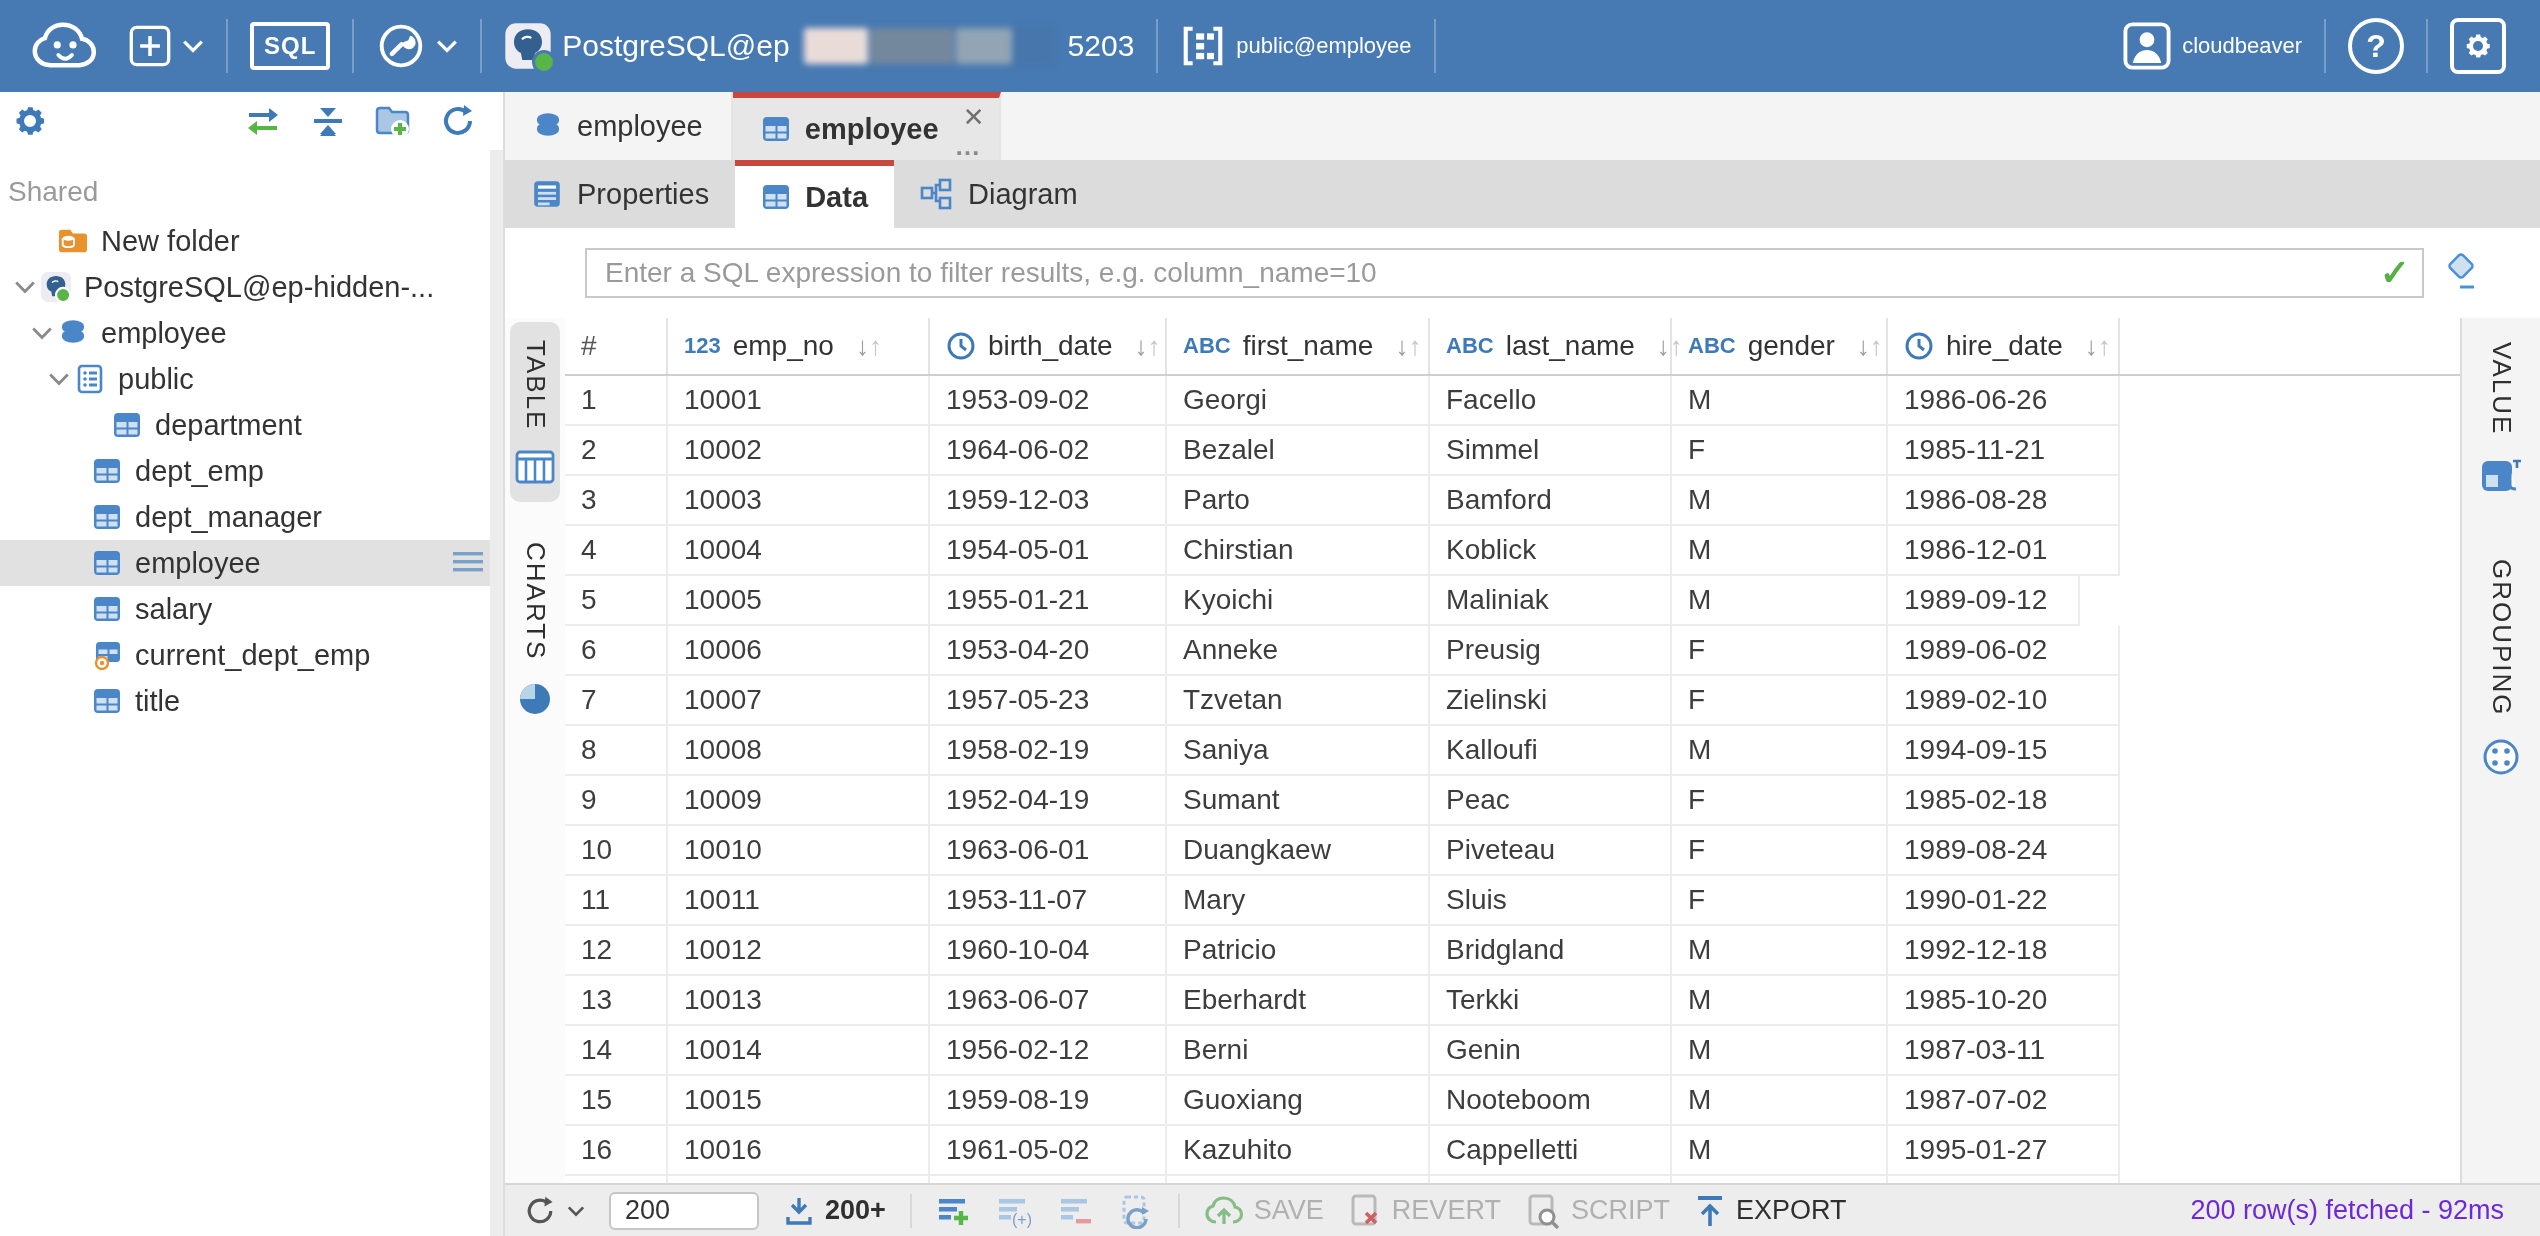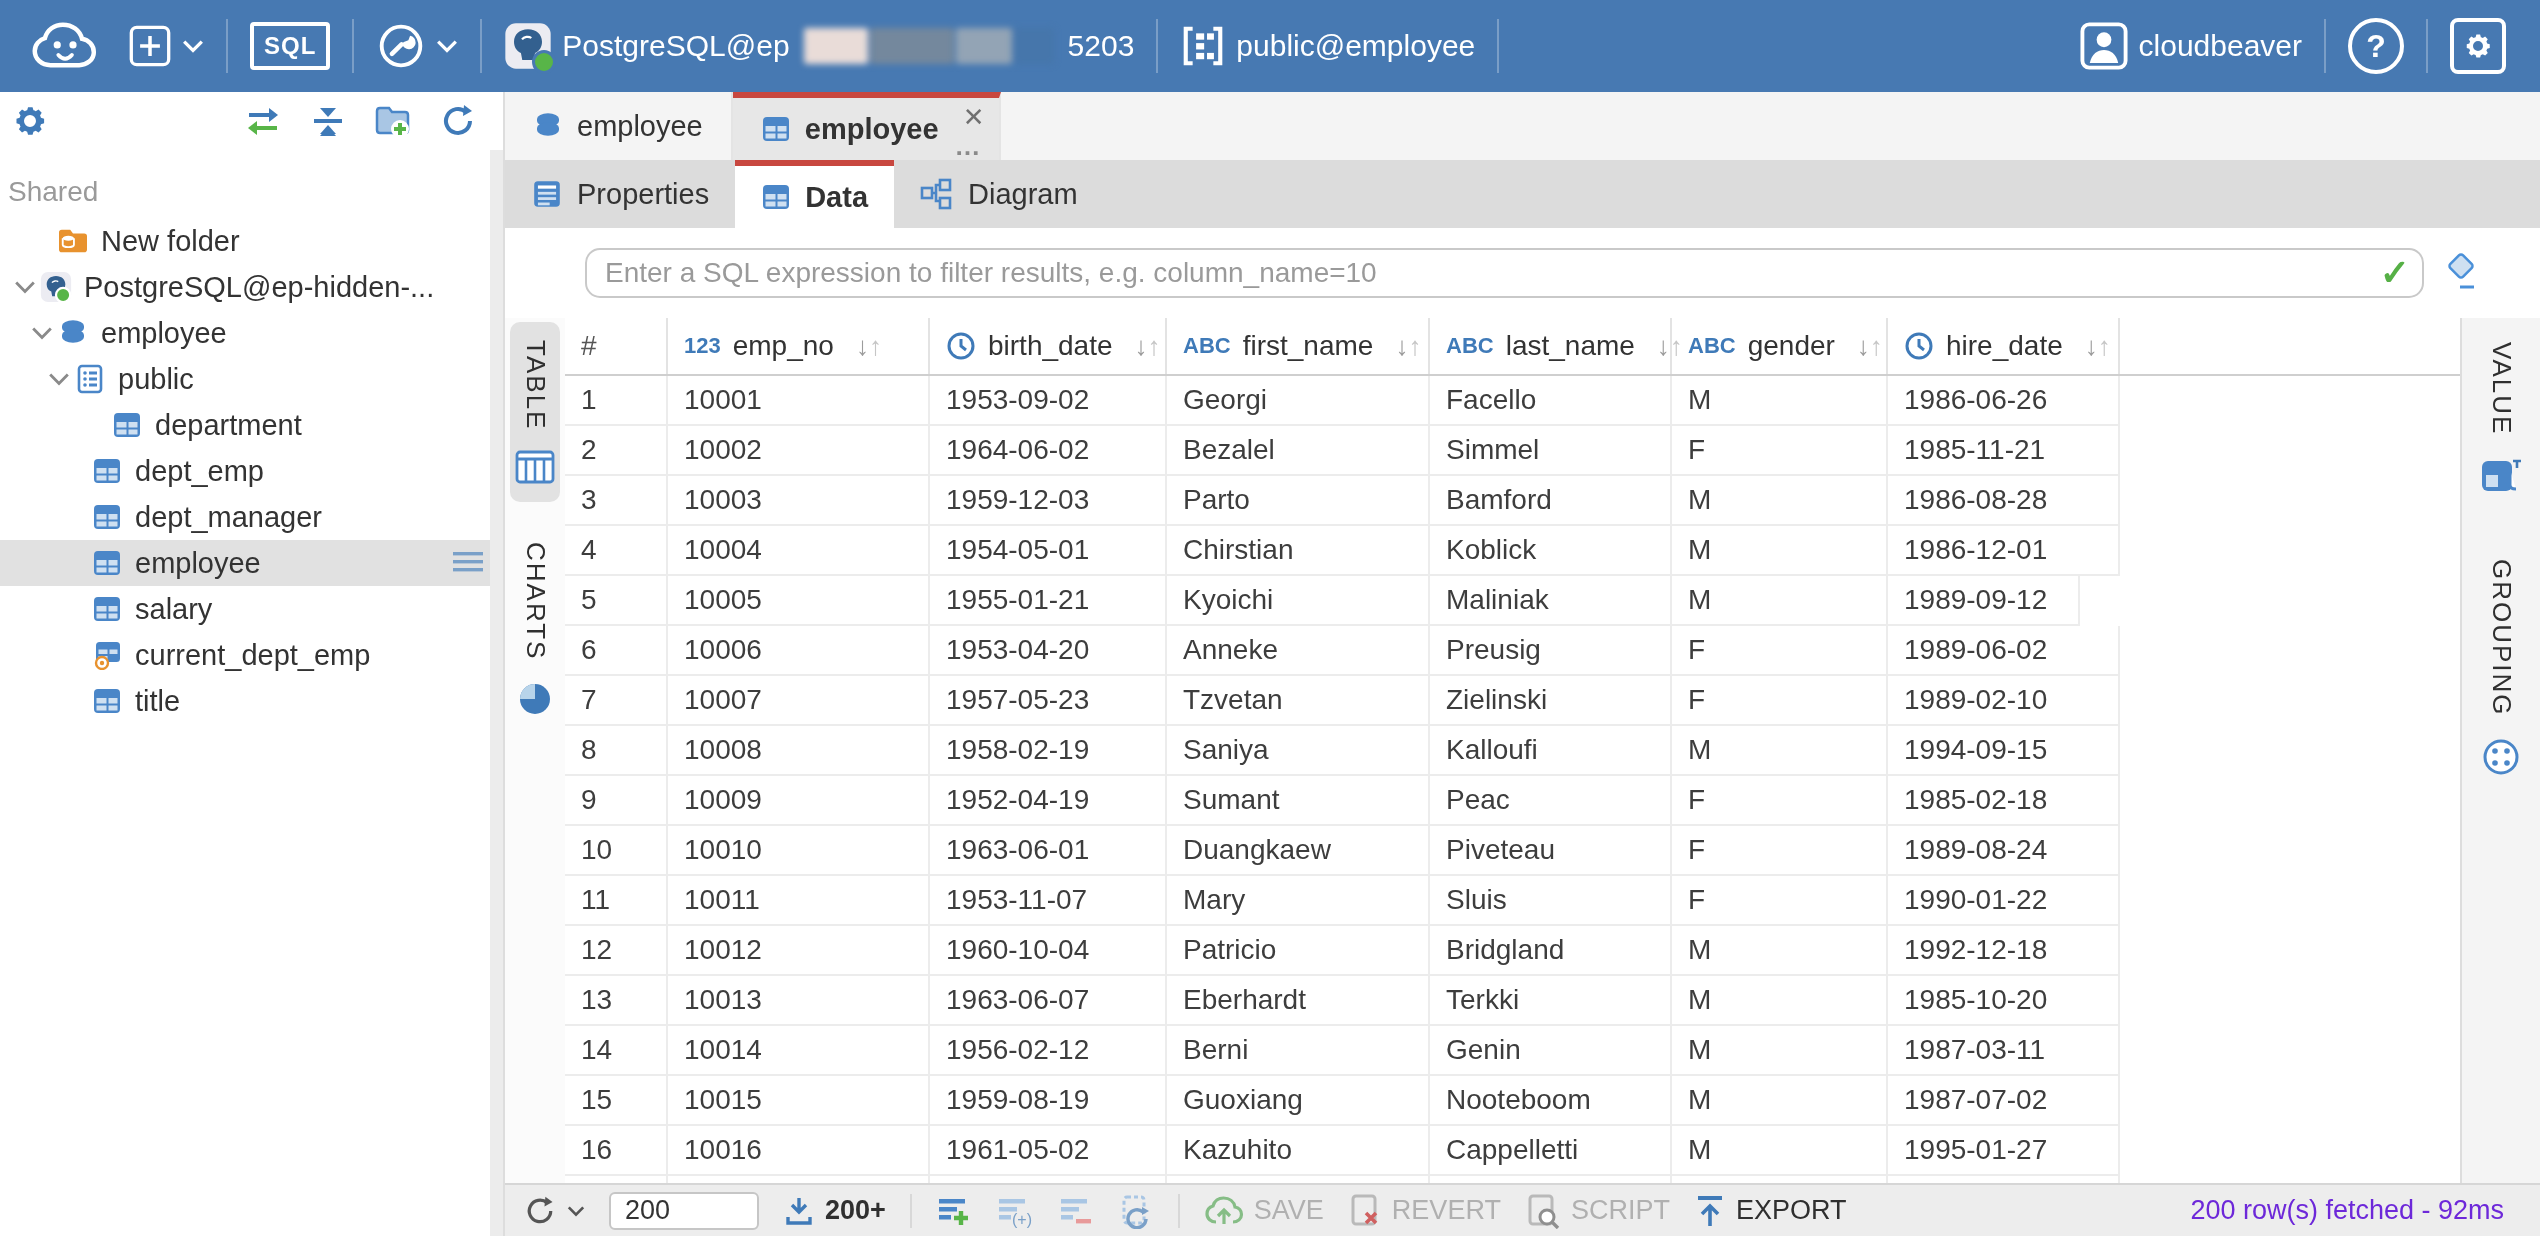--- a/index.html
+++ b/index.html
@@ -7,21 +7,21 @@
   .app{display:flex;flex-direction:column;width:100%;height:100%;}
   
   .topbar{height:92px;background:#4779B2;display:flex;align-items:center;padding:0 20px 0 14px;box-sizing:border-box;color:#fff;flex:none;}
   .tb-btn{display:flex;align-items:center;gap:10px;background:none;border:none;color:#fff;padding:0 14px;height:92px;cursor:pointer;}
   .tb-sep{width:2px;height:54px;background:rgba(255,255,255,.28);margin:0 8px;flex:none;}
   .sql-box{border:4px solid #fff;border-radius:4px;font-weight:bold;font-size:24px;padding:6px 10px;letter-spacing:1px;}
   .conn-text{font-size:30px;}
   .redact{display:inline-flex;align-items:center;gap:2px;margin:0 4px;filter:blur(3px);}
   .redact i{display:inline-block;height:36px;border-radius:3px;}
   .spacer{flex:1;}
-  .tb-label{font-size:30px;}
+  .tb-label{font-size:22px;}
   
   .main{flex:1;display:flex;min-height:0;}
   
   .sidebar{width:505px;flex:none;background:#fff;border-right:2px solid #ddd;box-sizing:border-box;position:relative;display:flex;flex-direction:column;}
   .side-scroll{position:absolute;top:58px;right:0;bottom:0;width:13px;background:#ececec;}
   .side-toolbar{height:58px;display:flex;align-items:center;padding:0 26px 0 12px;gap:26px;}
   .side-toolbar .sp{flex:1;}
   .side-label{font-size:28px;color:#9a9a9a;padding:6px 0 10px 8px;margin-top:20px;}
   .tree{flex:1;overflow:hidden;}
   .tree-row{height:46px;display:flex;align-items:center;font-size:29px;color:#333;cursor:pointer;position:relative;}
@@ -34,21 +34,21 @@
   .tabrow{height:68px;background:#f4f4f4;display:flex;flex:none;}
   .tab{display:flex;align-items:center;gap:14px;padding:0 28px;font-size:29px;color:#333;border-right:2px solid #e4e4e4;box-sizing:border-box;position:relative;cursor:pointer;background:#f4f4f4;}
   .tab.active{background:#e7e7e7;border-top:6px solid #C8473F;font-weight:bold;padding-right:60px;}
   .tab .close{position:absolute;top:4px;right:14px;font-size:26px;color:#707070;font-weight:normal;}
   .tab .dots{position:absolute;bottom:-2px;right:16px;font-size:26px;color:#8a8a8a;font-weight:bold;letter-spacing:2px;}
   .subtabrow{height:68px;background:#dcdcdc;display:flex;flex:none;}
   .subtab{display:flex;align-items:center;gap:14px;padding:0 26px;font-size:29px;color:#333;box-sizing:border-box;cursor:pointer;}
   .subtab.active{background:#fff;border-top:6px solid #C8473F;font-weight:bold;}
   
   .filterrow{height:90px;flex:none;display:flex;align-items:center;padding:0 60px 0 80px;gap:16px;background:#fff;box-sizing:border-box;}
-  .filterbox{flex:1;height:50px;border:2px solid #c9c9c9;border-radius:15px;display:flex;align-items:center;background:#fff;box-sizing:border-box;padding-right:12px;}
+  .filterbox{flex:1;height:50px;border:2px solid #c9c9c9;border-radius:0;display:flex;align-items:center;background:#fff;box-sizing:border-box;padding-right:12px;}
   .filterbox input{flex:1;border:none;outline:none;font-size:28px;color:#444;padding:0 18px;font-family:inherit;background:transparent;}
   .filterbox input::placeholder{color:#9a9a9a;}
   .check{color:#56b046;font-size:36px;font-weight:bold;line-height:1;}
   
   .gridwrap{flex:1;display:flex;min-height:0;}
   .leftrail{width:60px;flex:none;display:flex;flex-direction:column;align-items:center;padding-top:4px;box-sizing:border-box;background:#fbfbfb;}
   .rail-tab{display:flex;flex-direction:column;align-items:center;gap:20px;padding:18px 5px;border-radius:10px;margin-bottom:22px;cursor:pointer;}
   .rail-tab.active{background:#e2e2e2;}
   .vlabel{writing-mode:vertical-rl;font-size:26px;letter-spacing:2px;color:#2f2f2f;}
   .rightrail{width:80px;flex:none;background:#f4f4f4;border-left:2px solid #ddd;box-sizing:border-box;display:flex;flex-direction:column;align-items:center;padding-top:14px;}

